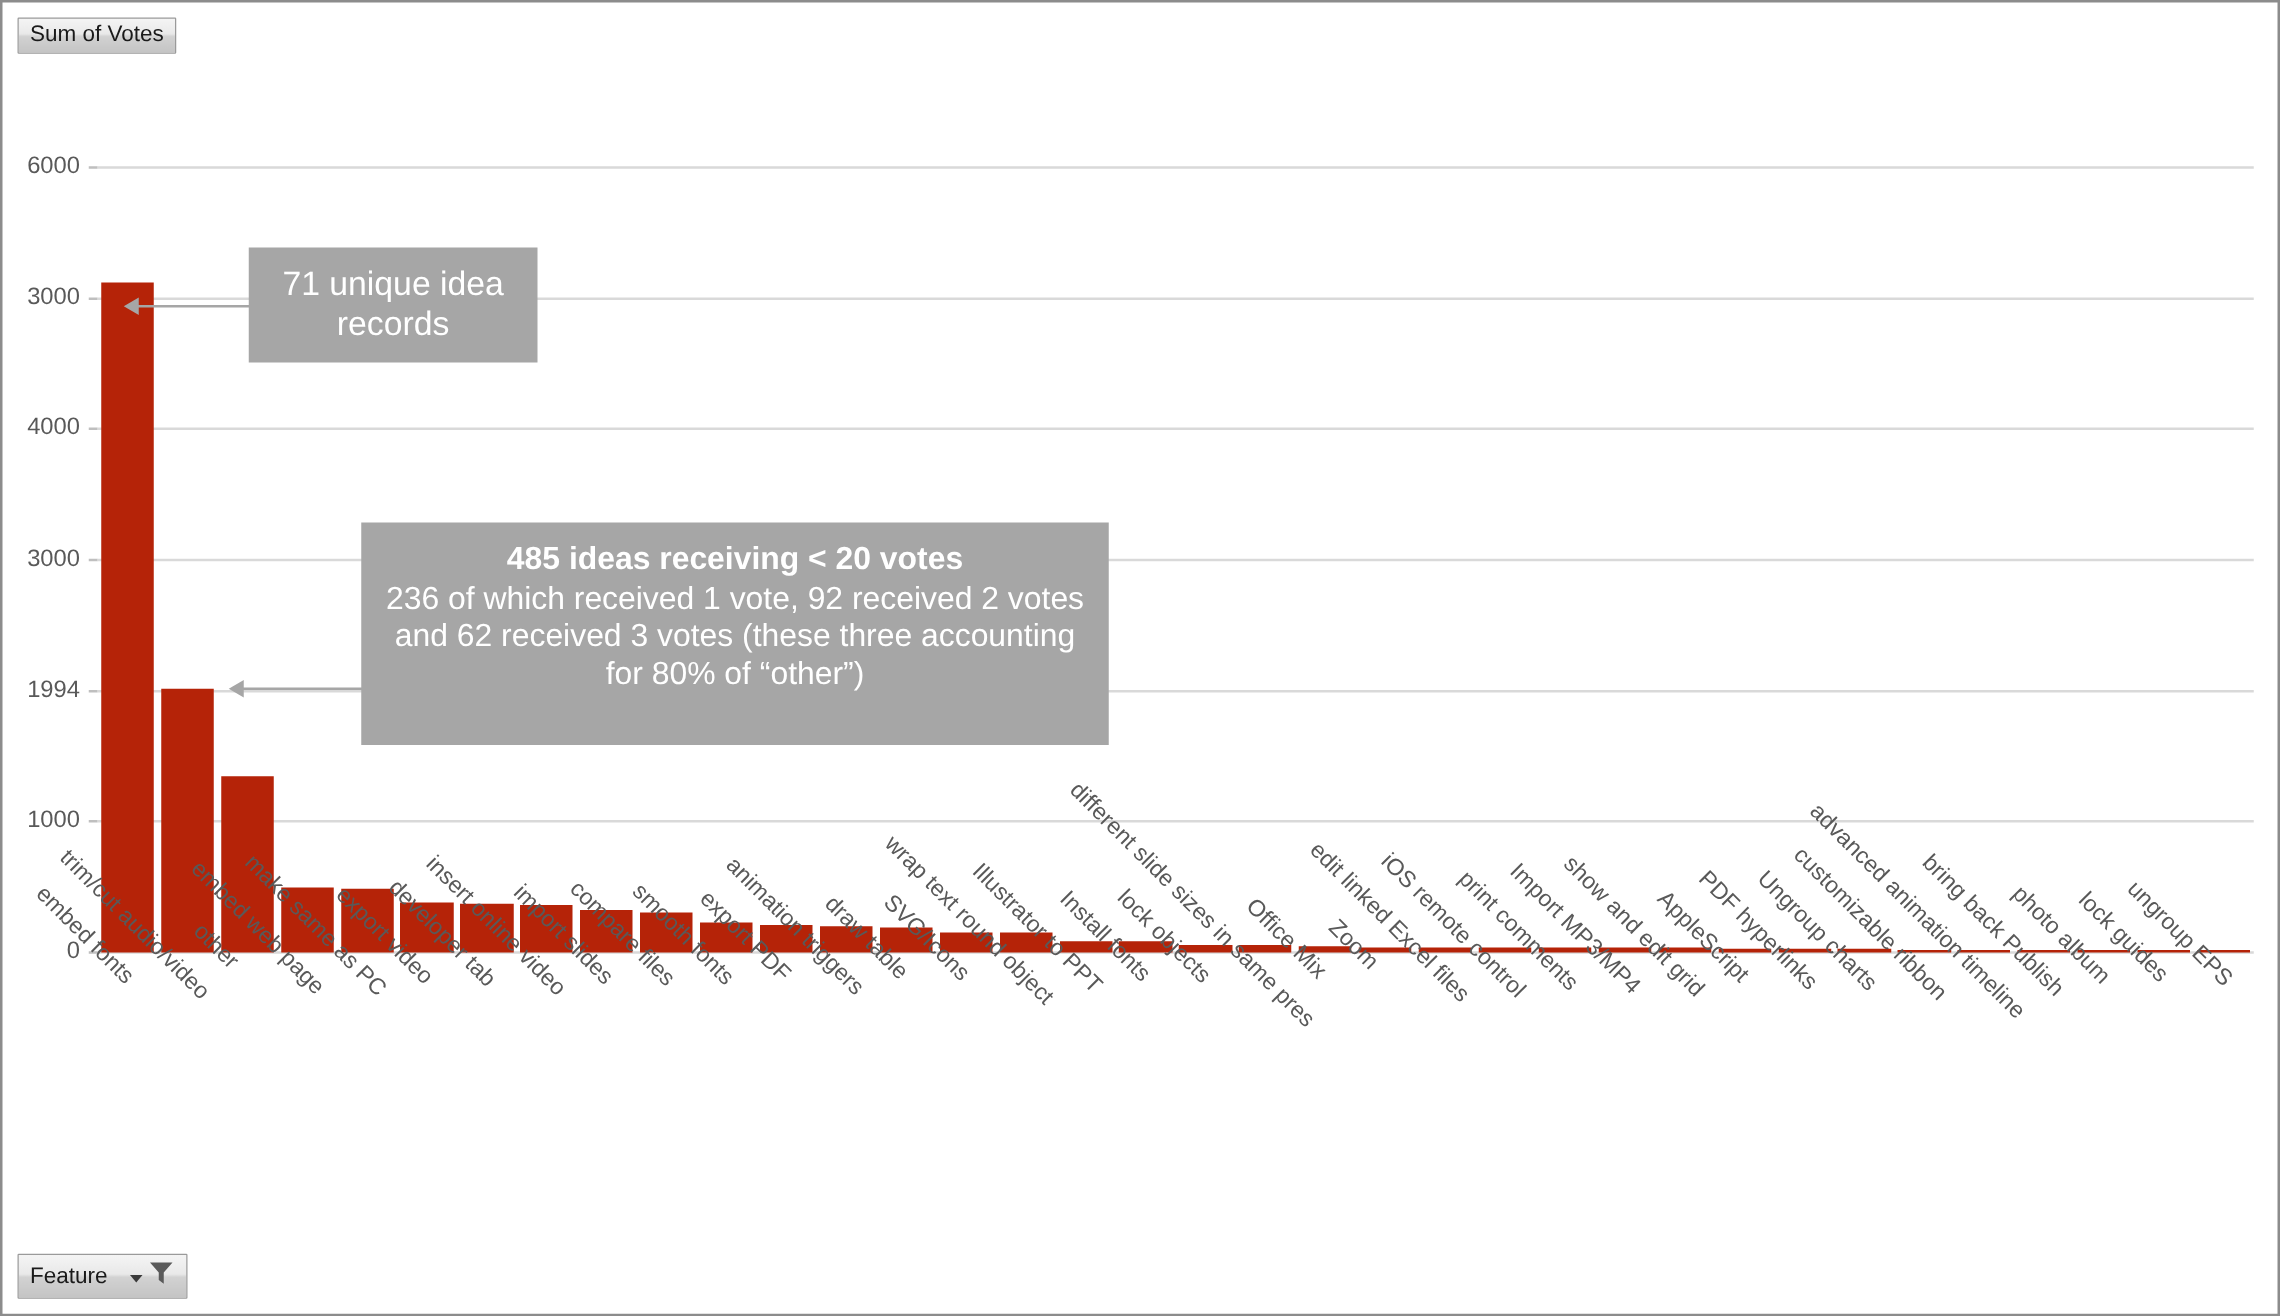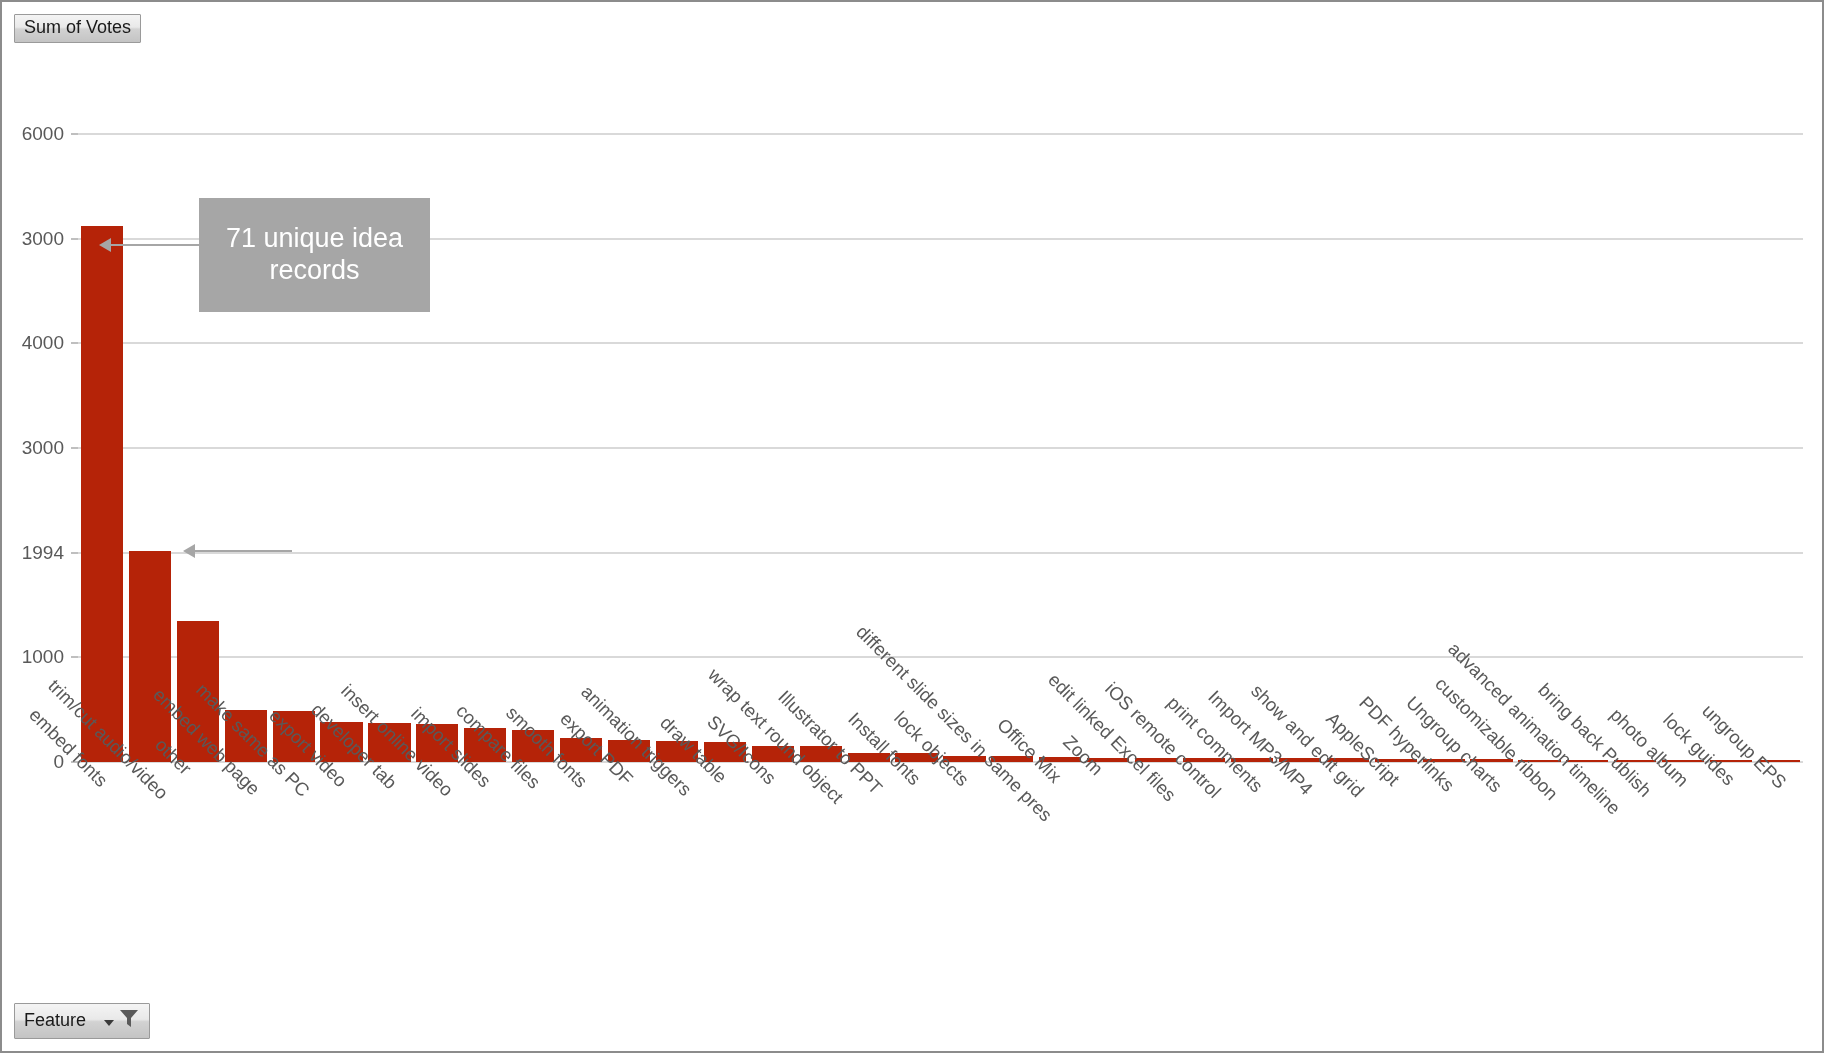--- a/index.html
+++ b/index.html
@@ -125,21 +125,21 @@
   .callout {
     position: absolute;
     background: #a6a6a6;
     color: #ffffff;
     text-align: center;
     font-family: "Liberation Sans", sans-serif;
     line-height: 1.18;
   }
   #callout-records {
     left: 197px; top: 196px;
-    width: 231px; height: 114px;
+    width: 231px; height: 92px;
     font-size: 27px;
     display: flex; align-items: center; justify-content: center;
     padding: 0 10px;
   }
   #callout-lowvotes {
     left: 287px; top: 416px;
     width: 598px; height: 178px;
     font-size: 25.5px;
     padding: 14px 12px 10px 12px;
   }
@@ -275,20 +275,24 @@
     </div>
 
   <div class="leader" id="leader-records">
     <span class="arrowhead"></span>
   </div>
   <div class="callout" id="callout-records">71 unique idea records</div>
 
   <div class="leader" id="leader-lowvotes">
     <span class="arrowhead"></span>
   </div>
+  <div class="callout" id="callout-lowvotes">
+    <span class="headline">485 ideas receiving &lt; 20 votes</span>
+    <span class="body">236 of which received 1 vote, 92 received 2 votes and 62 received 3 votes (these three accounting for 80% of “other”)</span>
+  </div>
 
   <div class="field-button" id="axis-field-button">
     <span>Feature</span>
     <span class="caret-down"></span>
     <span class="funnel-icon">
       <svg width="22" height="22" viewBox="0 0 22 22" aria-hidden="true">
         <polygon points="2,3 20,3 13,11 13,20 9,17 9,11" fill="#5a5a5a"></polygon>
       </svg>
     </span>
   </div>

